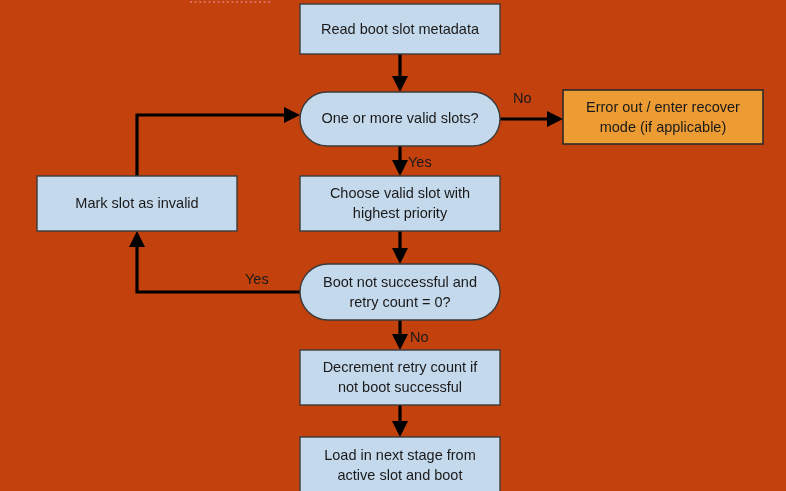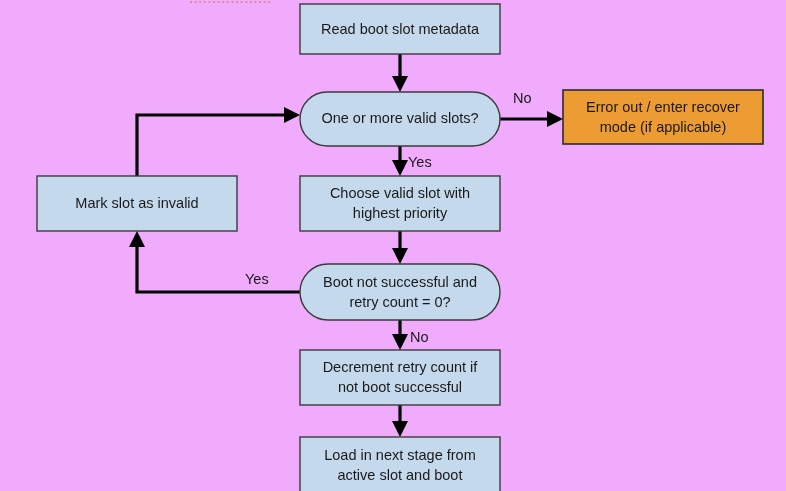--- a/index.html
+++ b/index.html
@@ -7,21 +7,21 @@
     padding: 0;
     background: #ffffff;
   }
   body {
     font-family: "Liberation Sans", sans-serif;
   }
   #canvas {
     position: relative;
     width: 786px;
     height: 491px;
-    background: #f0abfc;
+    background: #c2410c;
     overflow: hidden;
   }
   #flow-svg {
     position: absolute;
     left: 0;
     top: 0;
     width: 786px;
     height: 491px;
   }
   .node-label {

